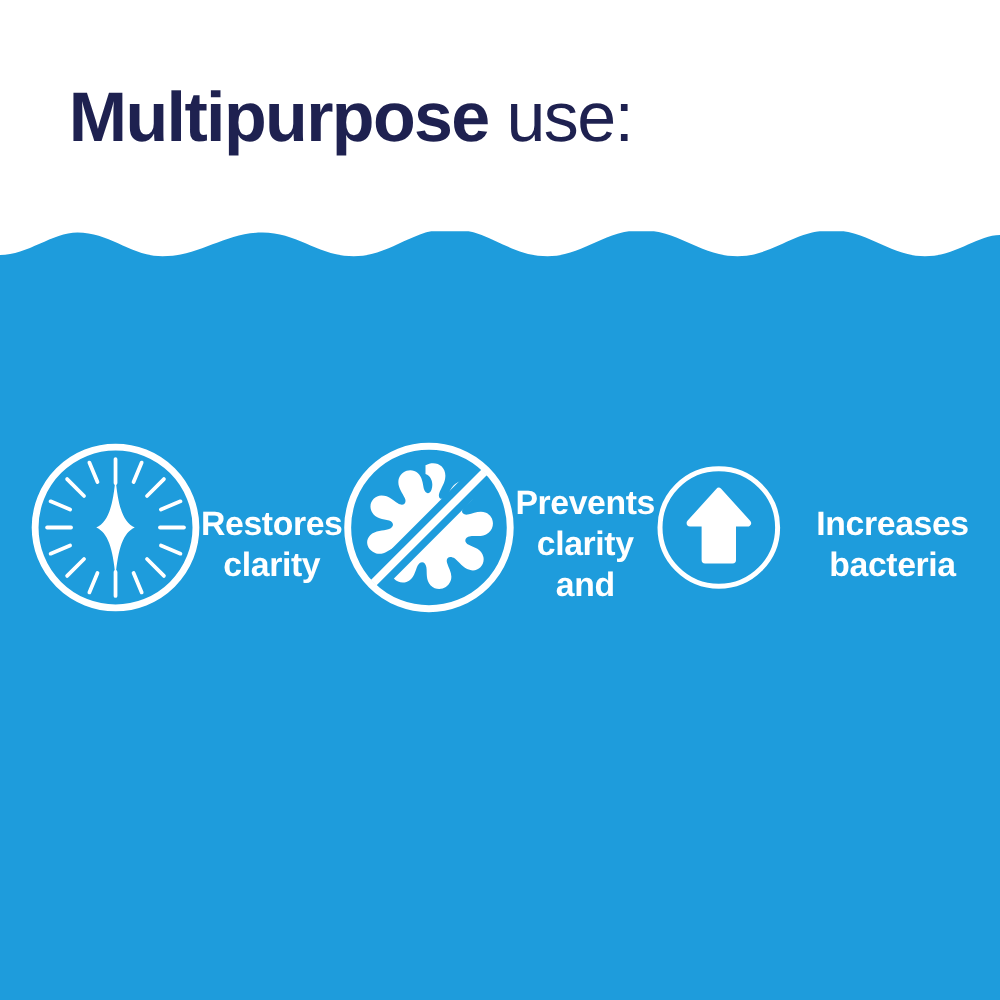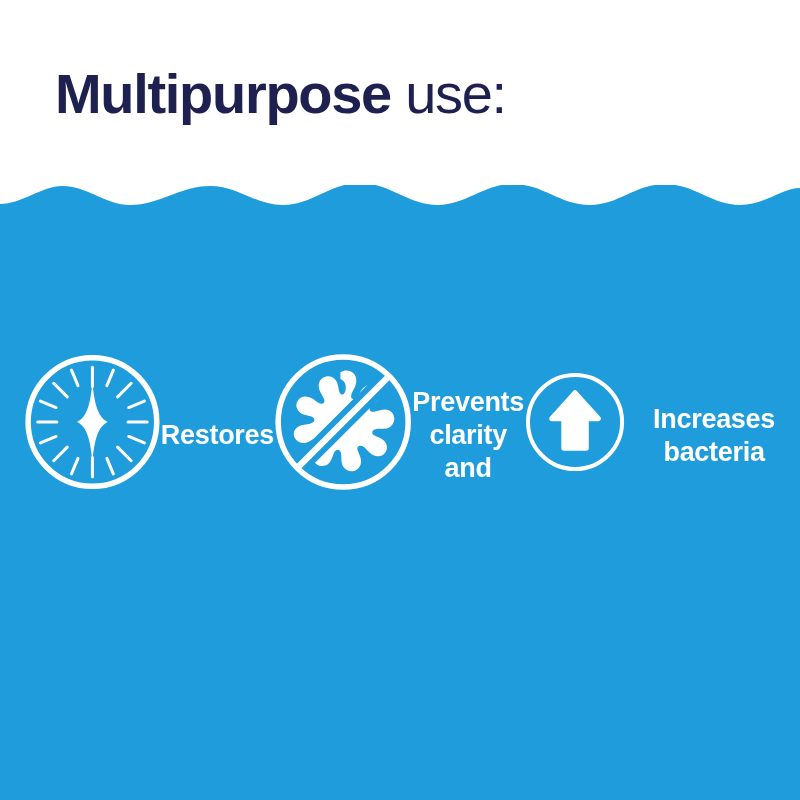--- a/index.html
+++ b/index.html
@@ -160,20 +160,21 @@
           <line x1="175.9" y1="69.4" x2="153.1" y2="78.9"></line>
           <line x1="175.9" y1="130.6" x2="153.1" y2="121.1"></line>
           <line x1="130.6" y1="175.9" x2="121.1" y2="153.1"></line>
           <line x1="69.4" y1="175.9" x2="78.9" y2="153.1"></line>
           <line x1="24.1" y1="130.6" x2="46.9" y2="121.1"></line>
           <line x1="24.1" y1="69.4" x2="46.9" y2="78.9"></line>
         </g>
       </svg>
       <div class="feature-label">
         <div>Restores</div>
+        <div>clarity</div>
       </div>
     </div>
 
     <div class="feature">
       <svg class="icon-circle" viewBox="0 0 200 200" xmlns="http://www.w3.org/2000/svg">
         <defs>
           <mask id="slashMask">
             <rect x="0" y="0" width="200" height="200" fill="#ffffff"></rect>
 
             <line x1="35" y1="165" x2="165" y2="35" stroke="#000000" stroke-width="26" stroke-linecap="butt"></line>

